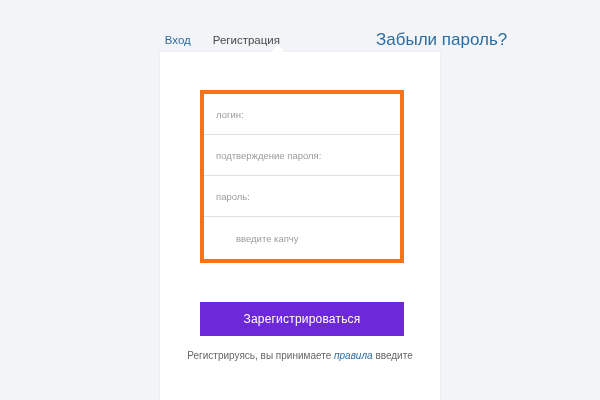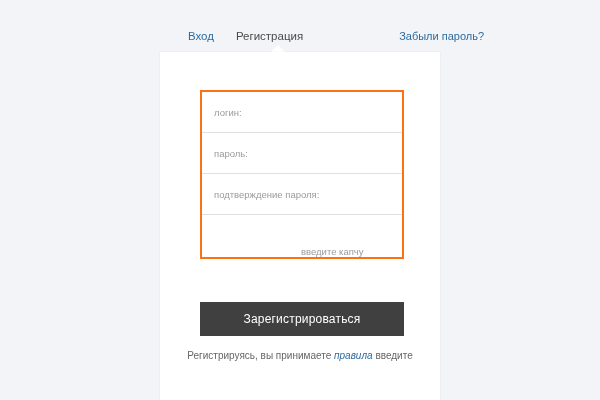--- a/index.html
+++ b/index.html
@@ -41,21 +41,21 @@
   .nav-link {
     color: #2b6ca3;
     text-decoration: none;
     cursor: pointer;
     white-space: nowrap;
   }
   .nav-link.active {
     color: #4a4a4a;
   }
   .nav-right {
-    font-size: 11px;
+    font-size: 17px;
   }
   
   .card {
     position: absolute;
     left: 160px;
     top: 52px;
     width: 280px;
     height: 348px;
     background: #ffffff;
     box-shadow: 0 0 0 1px rgba(0,0,0,0.02);
@@ -69,21 +69,21 @@
     border-left: 8px solid transparent;
     border-right: 8px solid transparent;
     border-bottom: 8px solid #ffffff;
   }
   
   .form {
     position: absolute;
     left: 200px;
     top: 90px;
     width: 204px;
-    border: 2px solid #f97316;
+    border: 4px solid #f97316;
     background: #fff;
     box-sizing: border-box;
   }
   .field {
     height: 41px;
     border-bottom: 1px solid #e0e0e0;
     display: flex;
     align-items: center;
     box-sizing: border-box;
   }
@@ -103,21 +103,22 @@
     background: transparent;
   }
   .field input::placeholder {
     color: #9b9b9b;
     font-size: 9.5px;
   }
   
   .captcha-row {
     height: 42px;
     display: flex;
-    align-items: flex-end;
+    align-items: center;
+    flex-direction: column;
   }
   .captcha-img {
     width: 88px;
     background: #e9ecef;
     position: relative;
     overflow: hidden;
     flex: none;
     border-right: 1px solid #e0e0e0;
   }
   .captcha-img svg {
@@ -145,21 +146,21 @@
   .captcha-input input::placeholder {
     color: #9b9b9b;
   }
   
   .submit {
     position: absolute;
     left: 200px;
     top: 302px;
     width: 204px;
     height: 34px;
-    background: #404040;
+    background: #6d28d9;
     color: #ffffff;
     border: none;
     font-family: "Liberation Sans", sans-serif;
     font-size: 12px;
     cursor: pointer;
     letter-spacing: 0.2px;
   }
   
   .note {
     position: absolute;
@@ -192,24 +193,24 @@
   </div>
 
   <div class="card-arrow"></div>
   <div class="card"></div>
 
   <div class="form">
     <div class="field">
       <input type="text" placeholder="логин:" style="">
     </div>
     <div class="field">
+      <input type="password" placeholder="подтверждение пароля:" style="">
+    </div>
+    <div class="field">
       <input type="password" placeholder="пароль:" style="">
-    </div>
-    <div class="field">
-      <input type="password" placeholder="подтверждение пароля:" style="">
     </div>
     <div class="field captcha-row">
       <div class="captcha-img">
         <svg width="88" height="42" viewBox="0 0 88 42" xmlns="http://www.w3.org/2000/svg">
           <rect x="0" y="0" width="88" height="42" fill="#e9ecef"></rect>
           <g stroke="#2b3a8f" stroke-width="1.6" fill="none" stroke-linecap="round">
             <path d="M5 14 C9 22, 13 28, 17 30 M17 14 C13 20, 9 26, 5 30"></path>
             <path d="M21 15 C18 20, 19 28, 24 29 C29 30, 31 23, 29 18 C27 14, 23 13, 21 15"></path>
             <path d="M33 14 C32 21, 34 28, 38 29 C42 30, 44 22, 42 16"></path>
             <path d="M46 29 C45 22, 47 15, 51 15 C55 15, 56 22, 54 28 M54 15 L54 31"></path>

